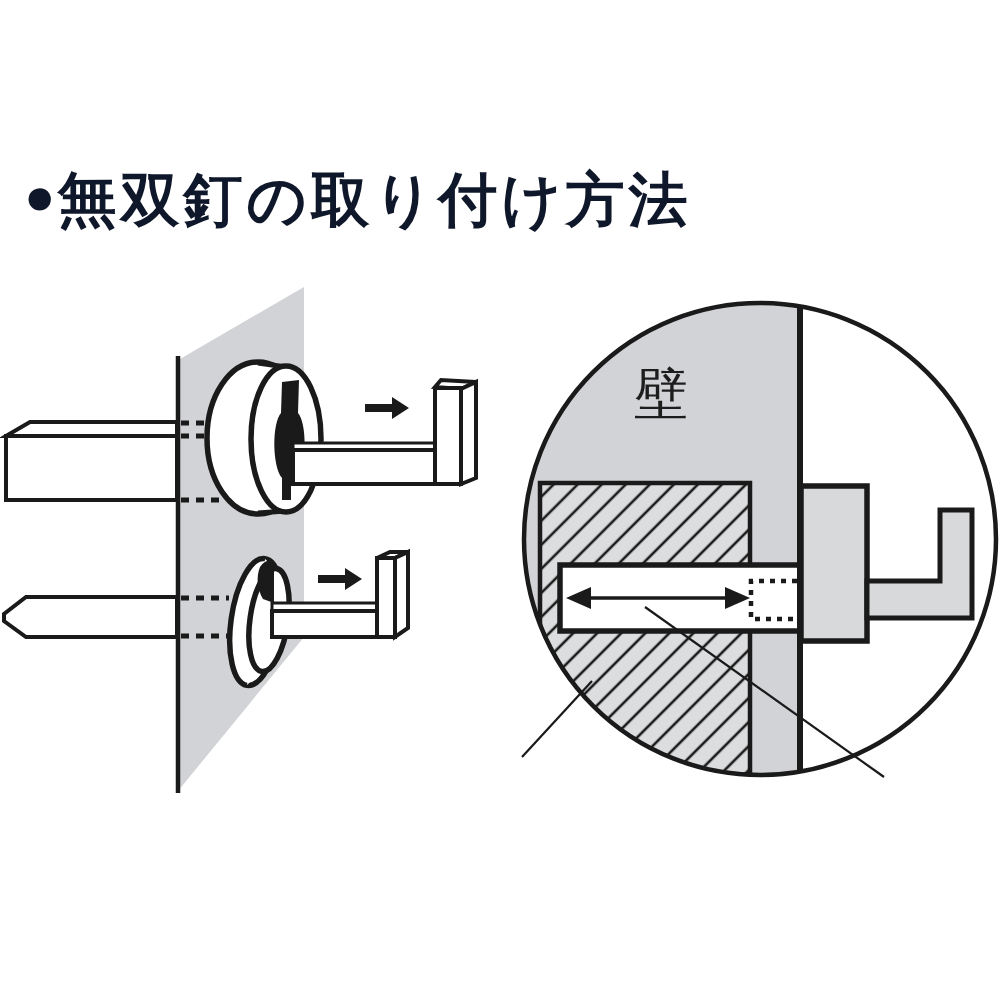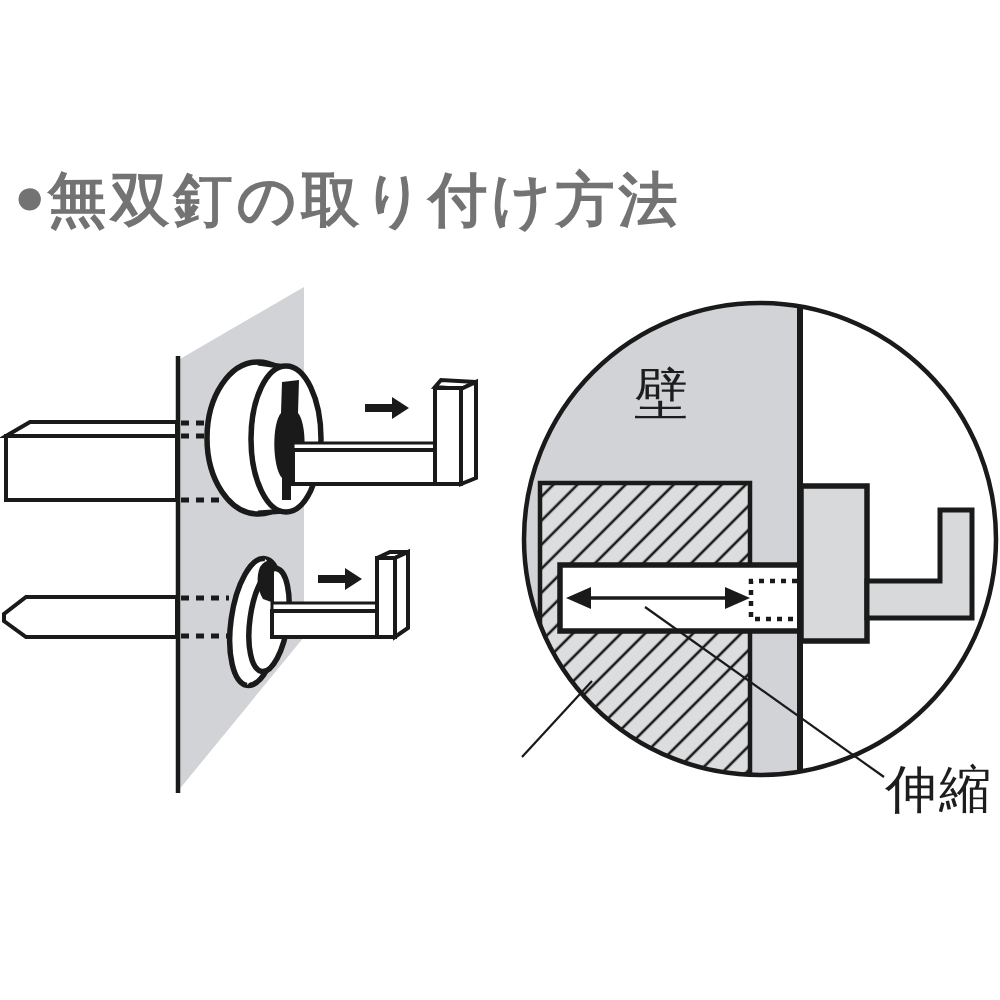--- a/index.html
+++ b/index.html
@@ -1,20 +1,20 @@
 <!DOCTYPE html>
 <html><head>
 <meta charset="utf-8">
 <style>
   html,body{margin:0;padding:0;background:#ffffff;}
   body{width:1000px;height:1000px;position:relative;overflow:hidden;
        font-family:"Liberation Sans","DejaVu Sans",sans-serif;}
   .stage{position:absolute;left:0;top:0;width:1000px;height:1000px;}
-  .title{position:absolute;left:14px;top:168px;font-size:59px;font-weight:900;
-         letter-spacing:4px;color:#737373;white-space:nowrap;line-height:1.1;}
+  .title{position:absolute;left:24px;top:168px;font-size:59px;font-weight:900;
+         letter-spacing:4px;color:#0f172a;white-space:nowrap;line-height:1.1;}
   .title .bullet{font-size:52px;vertical-align:6px;letter-spacing:0;margin-right:2px;}
   .jp-label{position:absolute;color:#1d1d1d;line-height:1;white-space:nowrap;font-weight:500;}
   .wall-label{left:634px;top:366px;font-size:54px;}
   .plate-label{left:396px;top:766px;font-size:52px;letter-spacing:3px;}
   .expand-label{left:885px;top:763px;font-size:52px;letter-spacing:2px;}
   svg{display:block;}
 </style>
 </head>
 <body>
 
@@ -101,14 +101,13 @@
       <line x1="645" y1="607" x2="884" y2="777" stroke="#1a1a1a" stroke-width="2.2"></line>
       <circle cx="760" cy="539" r="236" fill="none" stroke="#1a1a1a" stroke-width="4.5"></circle>
     </g>
   </svg>
 
   <div class="title">
     <span class="bullet">●</span><span>無双釘の取り付け方法</span>
   </div>
 
   <div class="jp-label wall-label">壁</div>
-  <div class="jp-label expand-label">伸縮</div>
 </div>
 
 </body></html>

